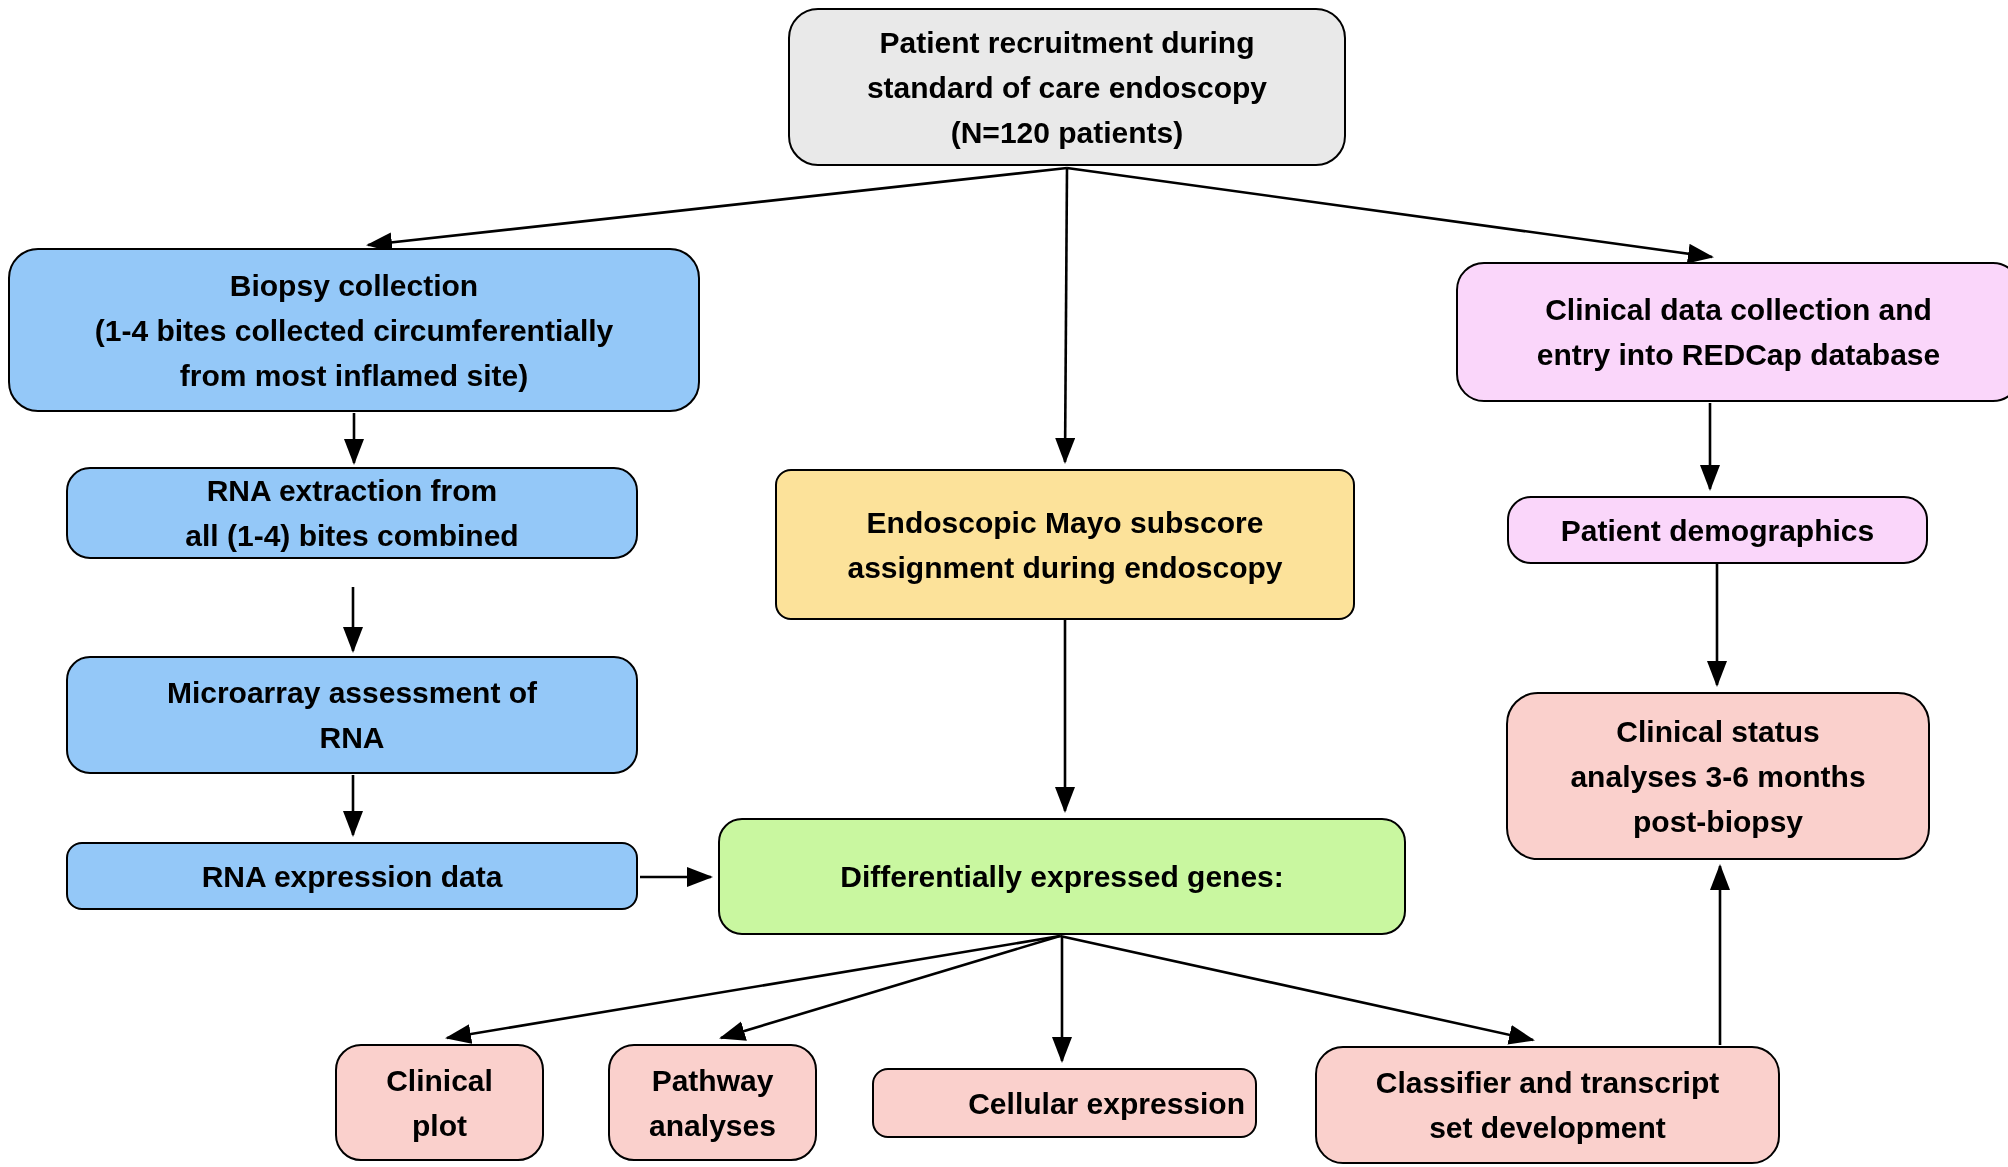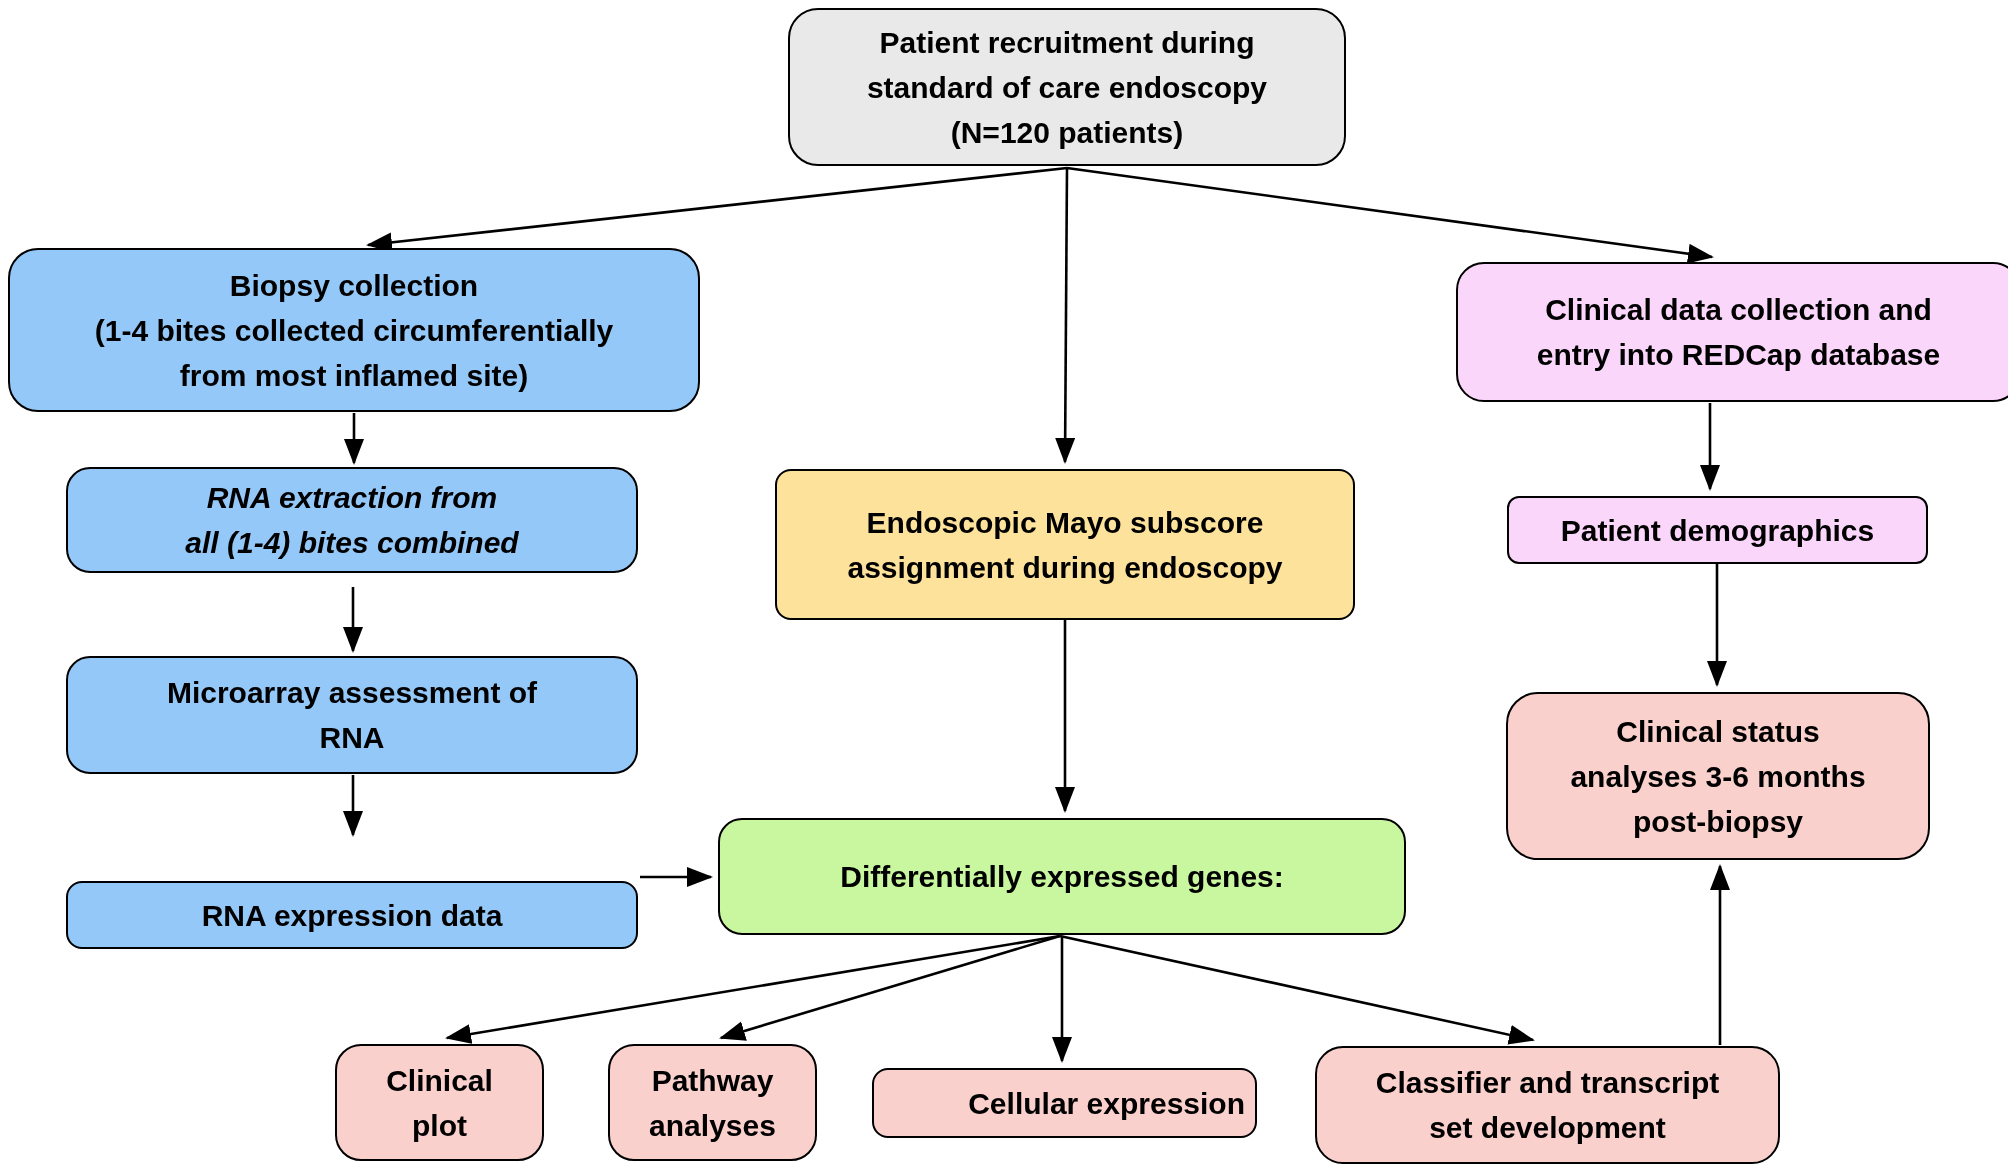--- a/index.html
+++ b/index.html
@@ -70,49 +70,49 @@
     <span>standard of care endoscopy</span>
     <span>(N=120 patients)</span>
   </div>
 
   <div class="node" style="left: 8px; top: 248px; width: 692px; height: 164px; border-radius: 30px; background: rgb(148, 200, 248);">
     <span>Biopsy collection</span>
     <span>(1-4 bites collected circumferentially</span>
     <span>from most inflamed site)</span>
   </div>
 
-  <div class="node" style="left: 66px; top: 467px; width: 572px; height: 106px; border-radius: 24px; background: rgb(148, 200, 248); font-style: italic;">
+  <div class="node" style="left: 66px; top: 467px; width: 572px; height: 92px; border-radius: 24px; background: rgb(148, 200, 248);">
     <span>RNA extraction from</span>
     <span>all (1-4) bites combined</span>
   </div>
 
   <div class="node" style="left: 66px; top: 656px; width: 572px; height: 118px; border-radius: 24px; background: rgb(148, 200, 248);">
     <span>Microarray assessment of</span>
     <span>RNA</span>
   </div>
 
-  <div class="node" style="left: 66px; top: 842px; width: 572px; height: 68px; border-radius: 16px; background: rgb(148, 200, 248); margin-top: 39px;">
+  <div class="node" style="left: 66px; top: 842px; width: 572px; height: 68px; border-radius: 16px; background: rgb(148, 200, 248);">
     <span>RNA expression data</span>
   </div>
 
   <div class="node" style="left: 775px; top: 469px; width: 580px; height: 151px; border-radius: 16px; background: rgb(252, 226, 154);">
     <span>Endoscopic Mayo subscore</span>
     <span>assignment during endoscopy</span>
   </div>
 
   <div class="node" style="left: 718px; top: 818px; width: 688px; height: 117px; border-radius: 24px; background: rgb(201, 247, 160);">
     <span>Differentially expressed genes:</span>
   </div>
 
   <div class="node" style="left: 1428px; top: 262px; width: 565px; height: 140px; border-radius: 28px; background: rgb(250, 214, 250); margin-left: 28px;">
     <span>Clinical data collection and</span>
     <span>entry into REDCap database</span>
   </div>
 
-  <div class="node" style="left: 1507px; top: 496px; width: 421px; height: 68px; border-radius: 12px; background: rgb(250, 214, 250);">
+  <div class="node" style="left: 1507px; top: 496px; width: 421px; height: 68px; border-radius: 24px; background: rgb(250, 214, 250);">
     <span>Patient demographics</span>
   </div>
 
   <div class="node" style="left: 1506px; top: 692px; width: 424px; height: 168px; border-radius: 32px; background: rgb(250, 208, 204);">
     <span>Clinical status</span>
     <span>analyses 3-6 months</span>
     <span>post-biopsy</span>
   </div>
 
   <div class="node" style="left: 335px; top: 1044px; width: 209px; height: 117px; border-radius: 26px; background: rgb(250, 208, 204);">

